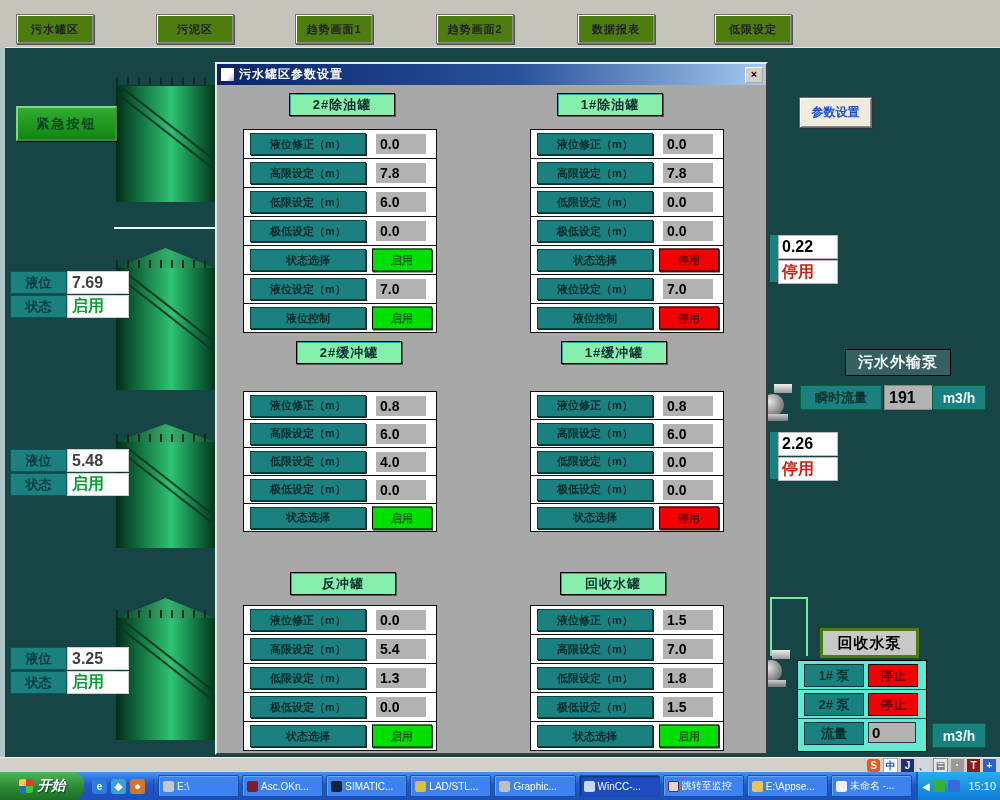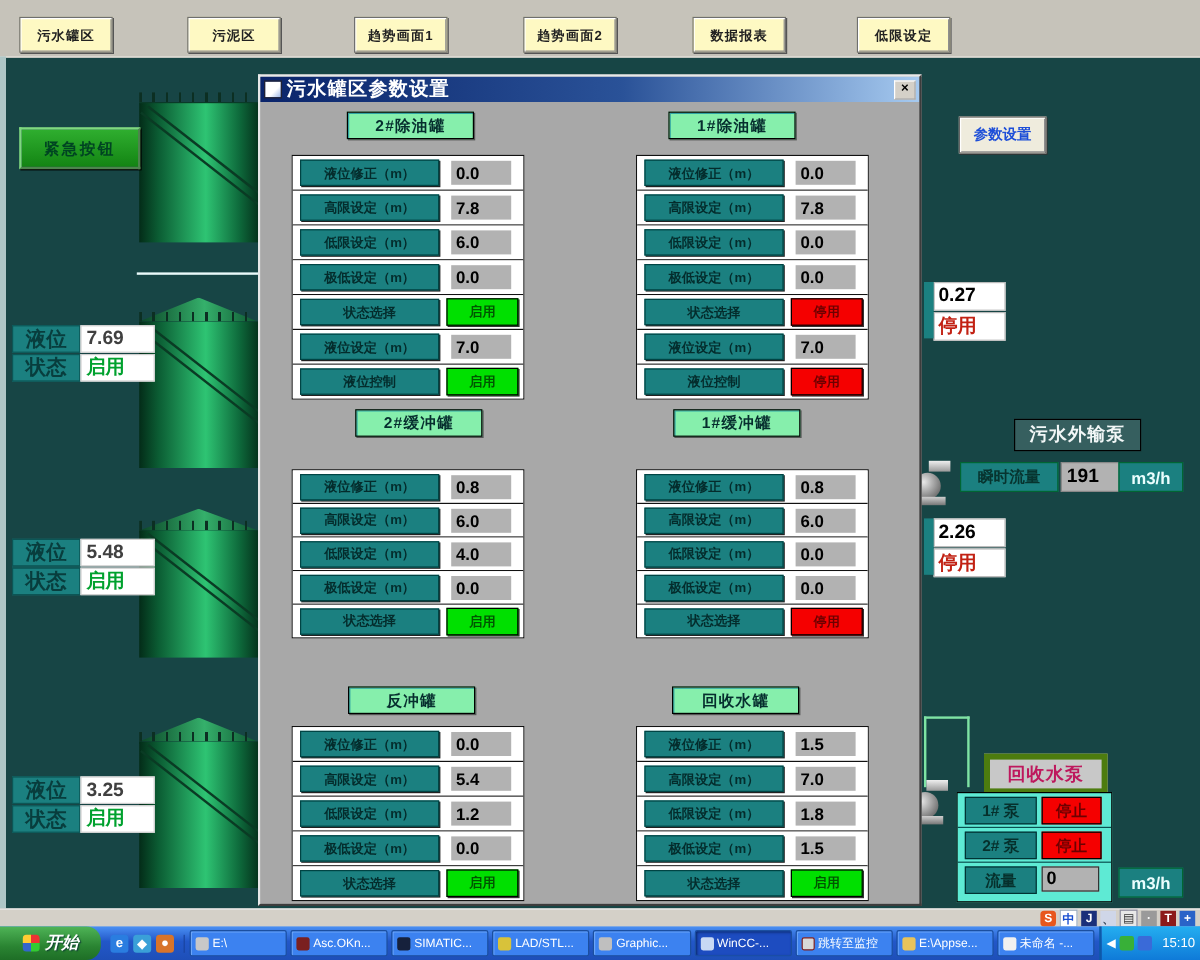--- a/index.html
+++ b/index.html
@@ -2,21 +2,21 @@
 <html><head>
 <meta charset="utf-8">
 <style>
   html,body{margin:0;padding:0;}
   body{width:1000px;height:800px;overflow:hidden;position:relative;
        font-family:"Liberation Sans","DejaVu Sans",sans-serif;background:#174545;}
   .abs{position:absolute;}
 
   
   #toolbar{left:0;top:0;width:1000px;height:47px;background:#c6c3ba;border-bottom:1px solid #e9e7df;}
-  .tbtn{position:absolute;top:14px;height:28px;width:76px;background:#fef9c3;color:#222;
+  .tbtn{position:absolute;top:14px;height:28px;width:76px;background:#4d7c0f;color:#222;
         border:1px solid #6f6f6f;box-shadow:inset 1px 1px 0 #fff,inset -1px -1px 0 #8f8f8f,1px 1px 0 #555;
         font-size:11px;font-weight:bold;display:flex;align-items:center;justify-content:center;letter-spacing:1px;text-align:center;}
 
   
   #left-strip{left:0;top:47px;width:5px;height:710px;background:#aec6c6;}
   #walkway-line{left:114px;top:227px;width:104px;height:2px;background:#eafafa;}
 
   
   .tank{position:absolute;}
   .cyl{position:absolute;left:0;top:0;width:100%;height:100%;
@@ -27,21 +27,21 @@
   .cone{position:absolute;left:0;width:100%;
         background:linear-gradient(90deg,#0a4426,#35b06b 55%,#0d5530);
         clip-path:polygon(50% 0,100% 100%,0 100%);}
   .ladder1,.ladder2{position:absolute;width:160%;height:2px;background:#0a3b24;transform-origin:left top;}
   .ladder1{left:2%;top:6%;transform:rotate(38deg);}
   .ladder2{left:8%;top:2%;transform:rotate(38deg);}
 
   
   .pair{position:absolute;width:120px;}
   .pair .row{height:23px;display:flex;margin-bottom:1px;}
-  .tag{width:57px;background:#1b8080;color:#083d3d;font-weight:bold;font-size:17px;
+  .tag{width:57px;background:#1b8080;color:#083d3d;font-weight:bold;font-size:13px;
        display:flex;align-items:center;justify-content:center;border:1px solid #0c5555;box-sizing:border-box;}
   .val{width:62px;background:#fff;color:#404040;font-weight:bold;font-size:16px;
        display:flex;align-items:center;padding-left:4px;box-sizing:border-box;border:1px solid #cfcfcf;}
   .val.green{color:#00a12e;}
 
   
   #emergency{left:16px;top:106px;width:97px;height:31px;background:linear-gradient(#2fae2f,#138413);
              border:2px outset #7fd87f;color:#042;font-weight:bold;font-size:13px;letter-spacing:2px;
              display:flex;align-items:center;justify-content:center;box-shadow:1px 1px 0 #000;}
   #settings-btn{left:799px;top:97px;width:71px;height:29px;background:#efecdd;border:1px solid #666;
@@ -65,39 +65,39 @@
   #rec-unit{left:932px;top:723px;width:52px;height:23px;color:#eafefe;font-size:14px;}
 
   .pump{position:absolute;width:34px;height:42px;}
   .pump .body{position:absolute;left:4px;top:12px;width:22px;height:22px;border-radius:50%;
               background:radial-gradient(circle at 35% 35%,#e8e8e8,#8a8a8a 60%,#4a4a4a);}
   .pump .pipe{position:absolute;left:16px;top:2px;width:18px;height:9px;background:linear-gradient(#efefef,#9a9a9a);}
   .pump .base{position:absolute;left:2px;top:32px;width:28px;height:7px;background:linear-gradient(#cfcfcf,#777);}
 
   #green-pipe{left:770px;top:597px;width:34px;height:57px;border:2px solid #7fe3a4;border-bottom:none;}
 
-  #rec-title{left:820px;top:628px;width:93px;height:24px;background:#c8c8c8;color:#be185d;font-weight:bold;
-             font-size:15px;display:flex;align-items:center;justify-content:center;border:5px solid #4d7c0f;letter-spacing:1px;}
+  #rec-title{left:820px;top:628px;width:93px;height:24px;background:#c8c8c8;color:#000000;font-weight:bold;
+             font-size:15px;display:flex;align-items:center;justify-content:center;border:3px solid #4d7c0f;letter-spacing:1px;}
   #rec-panel{left:797px;top:660px;width:128px;height:90px;background:#5eead4;border:1px solid #000;}
   #rec-panel .rrow{position:relative;height:28px;border-bottom:1px solid #0a5050;}
   #rec-panel .rlabel{position:absolute;left:6px;top:3px;width:58px;height:21px;background:#1b8080;border:1px solid #033;
                      color:#06302c;font-weight:bold;font-size:13px;display:flex;align-items:center;justify-content:center;}
   #rec-panel .rstat{position:absolute;left:70px;top:3px;width:48px;height:21px;background:#f50000;border:1px solid #000;
                     color:#6d0000;font-weight:bold;font-size:13px;display:flex;align-items:center;justify-content:center;}
   #rec-panel .rval{position:absolute;left:70px;top:3px;width:48px;height:21px;background:#b2b2b2;border:1px solid #333;
                    color:#000;font-weight:bold;font-size:15px;display:flex;align-items:center;padding-left:3px;box-sizing:border-box;}
 
   
   #dialog{left:215px;top:62px;width:553px;height:693px;background:#a8a8a8;
           border:2px solid;border-color:#e8e8e8 #3c3c3c #3c3c3c #e8e8e8;box-sizing:border-box;}
   #dlg-title{position:absolute;left:0;top:0;right:0;height:21px;
              background:linear-gradient(90deg,#0a246a,#2a5298 55%,#a6caf0);
              display:flex;align-items:center;padding:0 3px;}
   #dlg-icon{width:13px;height:13px;background:linear-gradient(135deg,#fff 60%,#9cb6e8);border:1px solid #223;margin-right:4px;}
-  #dlg-title-text{color:#fff;font-size:16px;font-weight:bold;letter-spacing:1px;flex:1;}
+  #dlg-title-text{color:#fff;font-size:12px;font-weight:bold;letter-spacing:1px;flex:1;}
   #dlg-close{width:16px;height:14px;background:#d4d0c8;border:1px outset #fff;color:#000;
              font-size:11px;font-weight:bold;line-height:12px;text-align:center;}
   #dlg-body{position:absolute;left:0;top:21px;right:0;bottom:0;background:#a8a8a8;}
 
   .grp-header{position:absolute;width:104px;height:21px;background:#86efac;border:1px solid #000;
               box-shadow:inset 1px 1px 0 #2fa3a3,1px 1px 0 #555;color:#062e2e;font-weight:bold;font-size:13px;
               display:flex;align-items:center;justify-content:center;letter-spacing:1px;}
   .panel{position:absolute;width:194px;background:#fff;border:1px solid #111;box-sizing:border-box;
          display:flex;flex-direction:column;}
   .prow{flex:1;position:relative;background:#fff;border-bottom:1px solid #111;}
@@ -225,21 +225,21 @@
   <div class="row">
     <span class="tag">状态</span>
     <span class="val green">启用</span>
   </div>
 </div>
 
 <div id="settings-btn" class="abs">参数设置</div>
 
 <div class="mini-pair" style="left:770px;top:235px">
   <div class="sliver"></div>
-  <div class="mrow">0.27</div>
+  <div class="mrow">0.22</div>
   <div class="mrow red">停用</div>
 </div>
 
 <div id="export-title" class="abs">污水外输泵</div>
 <div class="pump" style="left:758px;top:382px">
   <div class="pipe"></div>
     <div class="body"></div>
     <div class="base"></div>
 </div>
 <div id="flow-label" class="abs teal-tag">瞬时流量</div>
@@ -402,21 +402,21 @@
       <div class="prow">
         <span class="plabel">液位修正（m）</span>
         <span class="pval">0.0</span>
       </div>
       <div class="prow">
         <span class="plabel">高限设定（m）</span>
         <span class="pval">5.4</span>
       </div>
       <div class="prow">
         <span class="plabel">低限设定（m）</span>
-        <span class="pval">1.2</span>
+        <span class="pval">1.3</span>
       </div>
       <div class="prow">
         <span class="plabel">极低设定（m）</span>
         <span class="pval">0.0</span>
       </div>
       <div class="prow">
         <span class="plabel">状态选择</span>
         <span class="pbtn on">启用</span>
       </div>
     </div>

